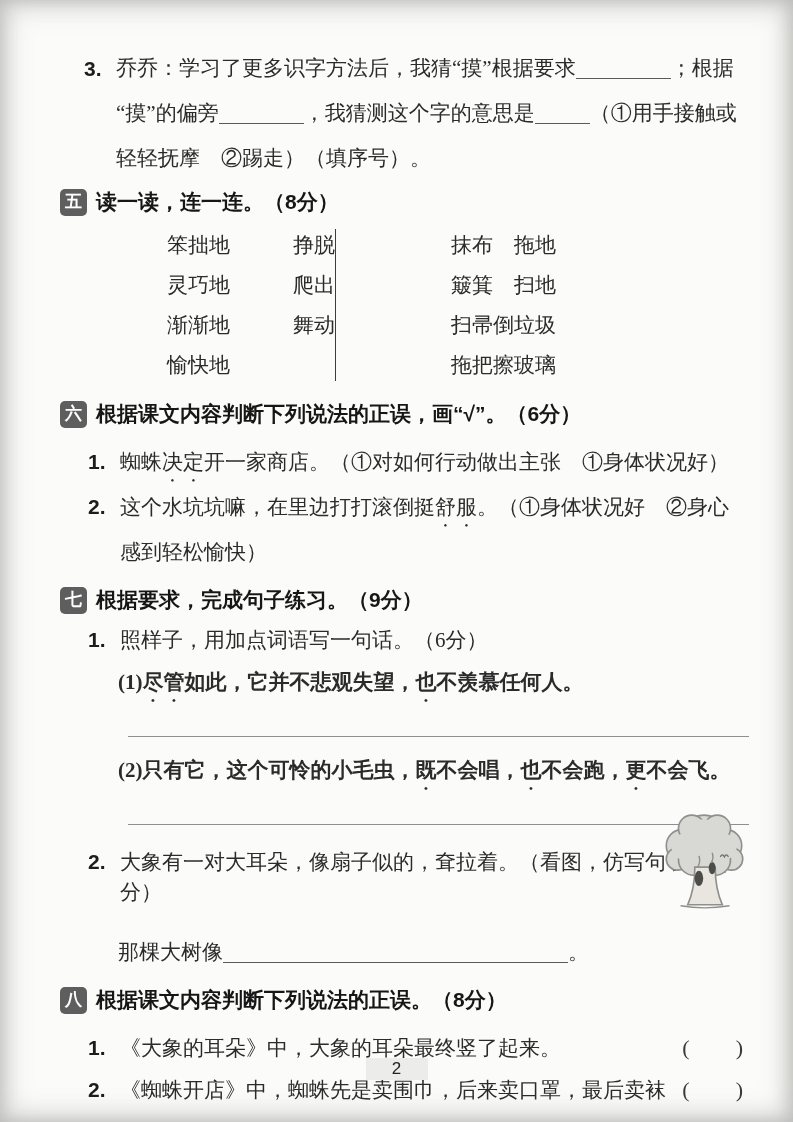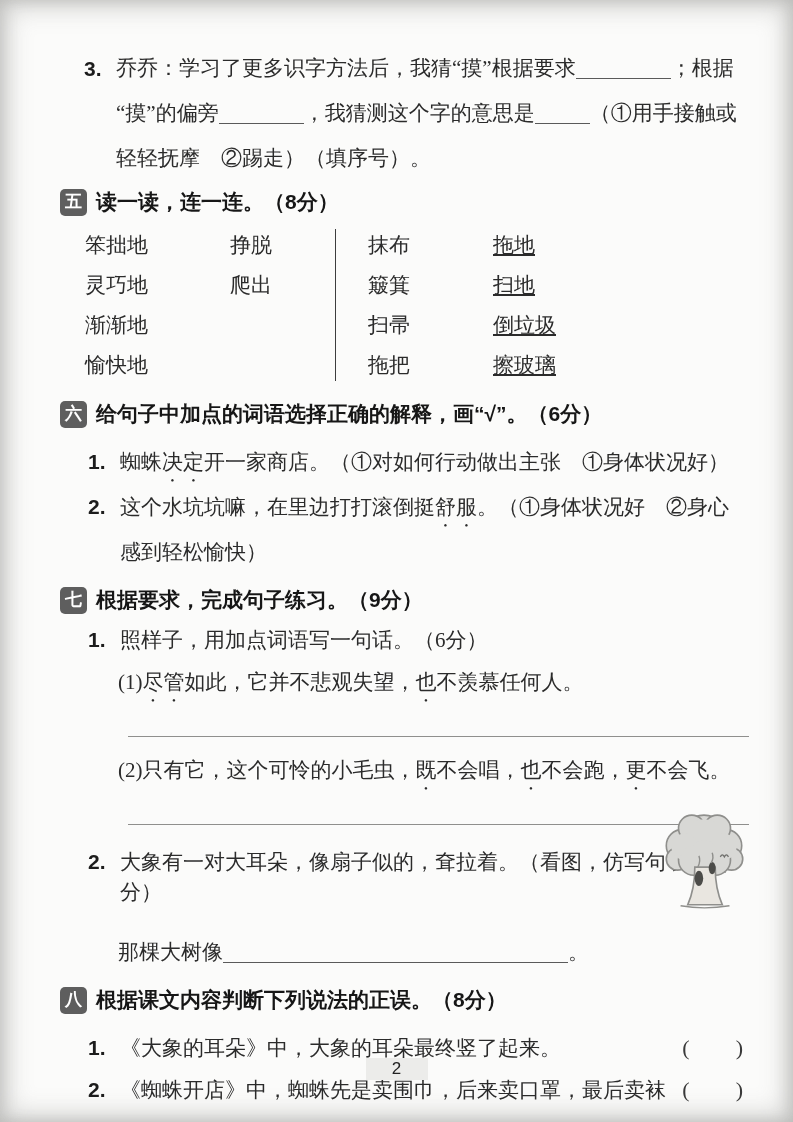--- a/index.html
+++ b/index.html
@@ -22,33 +22,33 @@
 
   
   .sec-header{margin-top:6px;line-height:30px;height:30px;display:flex;align-items:center;
         font-family:"Liberation Sans","DejaVu Sans",sans-serif;font-weight:bold;font-size:21px;color:#161616;}
   .sec-badge{flex:0 0 auto;width:27px;height:27px;margin-right:9px;background:#5e5e5e;color:#ffffff;
         border-radius:5px;display:flex;align-items:center;justify-content:center;
         font-size:17px;font-weight:bold;}
 
   
   .match{display:flex;margin:8px 0 0 25px;line-height:40px;}
-  .mcol div{height:40px;}
-  .mcol.c1{width:145px;} .mcol.c2{width:105px;} .mcol.c3{width:125px;margin-left:32px;} .mcol.c4{width:auto;text-decoration:underline;}
+  .mcol div{height:40px;text-align:right;}
+  .mcol.c1{width:145px;} .mcol.c2{width:105px;} .mcol.c3{width:125px;margin-left:32px;} .mcol.c4{width:auto;}
   .mdivider{width:0;border-left:1.6px solid #3d3d3d;align-self:stretch;margin:4px 0;}
 
   
   .item{position:relative;padding-left:60px;margin-top:0;line-height:42px;}
   .item .inum{position:absolute;left:28px;top:0;}
   .s6-items{margin-top:12px;}
   .em{ -webkit-text-emphasis:filled dot #2b2b2b; text-emphasis:filled dot #2b2b2b;
        -webkit-text-emphasis-position:under; text-emphasis-position:under right;}
 
   
-  .sub-item{padding-left:58px;line-height:30px;margin-top:12px;}
+  .sub-item{padding-left:58px;line-height:30px;margin-top:12px;font-weight:bold;}
   .answer-line{margin:30px 0 0 68px;border-bottom:1.6px solid #8f8f8d;height:0;}
   .fill-line{padding-left:58px;line-height:34px;margin-top:28px;}
 
   
   .s8-items{margin-top:12px;}
   .s8-item{position:relative;padding-left:60px;line-height:42px;display:flex;}
   .s8-item .inum{position:absolute;left:28px;top:0;}
   .s8-text{flex:0 1 auto;}
   .bracket{margin-left:auto;display:inline-flex;gap:46px;font-size:22px;color:#3a3a3a;padding-right:6px;}
 
@@ -79,39 +79,40 @@
     <div class="match">
       <div class="mcol c1">
         <div>笨拙地</div>
         <div>灵巧地</div>
         <div>渐渐地</div>
         <div>愉快地</div>
       </div>
       <div class="mcol c2">
         <div>挣脱</div>
         <div>爬出</div>
+        <div>舞动</div>
       </div>
       <div class="mdivider"></div>
       <div class="mcol c3">
         <div>抹布</div>
         <div>簸箕</div>
         <div>扫帚</div>
         <div>拖把</div>
       </div>
       <div class="mcol c4">
         <div>拖地</div>
         <div>扫地</div>
         <div>倒垃圾</div>
         <div>擦玻璃</div>
       </div>
     </div>
 
     <div class="sec-header" style="margin-top:14px;">
       <span class="sec-badge">六</span>
-      <span>给句子中加点的词语选择正确的解释，画“√”。（6分）</span>
+      <span>根据课文内容判断下列说法的正误，画“√”。（6分）</span>
     </div>
     <div class="s6-items">
       <div class="item">
         <span class="inum">1.</span>
         <span>蜘蛛</span><span class="em">决定</span><span>开一家商店。（①对如何行动做出主张　①身体状况好）</span>
       </div>
       <div class="item">
         <span class="inum">2.</span>
         <span>这个水坑坑嘛，在里边打打滚倒挺</span><span class="em">舒服</span><span>。（①身体状况好　②身心感到轻松愉快）</span>
       </div>

